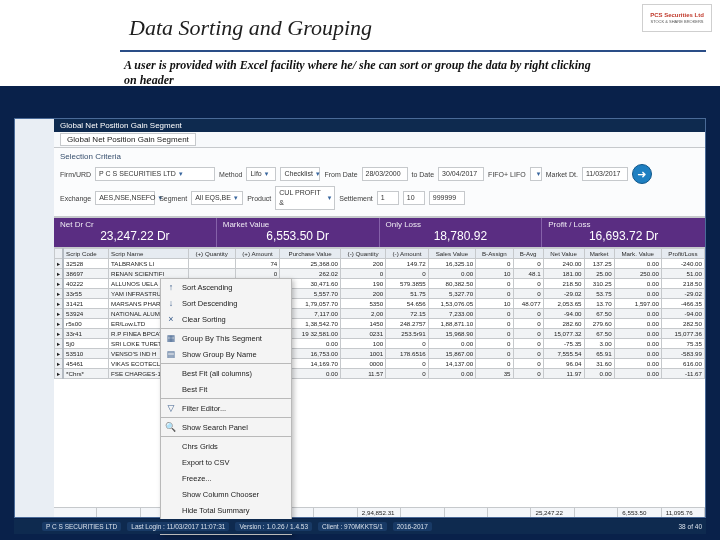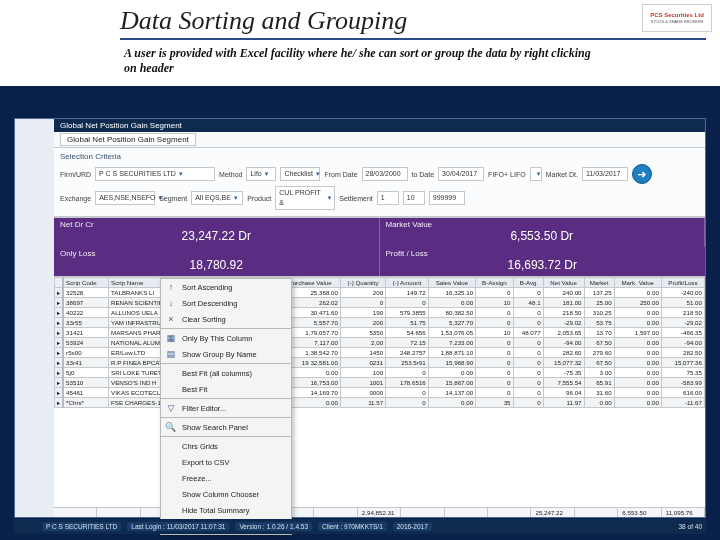--- a/index.html
+++ b/index.html
@@ -28,22 +28,22 @@
 }
 .slide-header{
   background:#fff;
   height:86px;
   padding:6px 14px 0 120px;
   position:relative;
 }
 .title{
   font-family:"Times New Roman",serif;
   font-style:italic;font-weight:500;
-  font-size:26px;color:#1e1e1e;
-  margin:0;
+  font-size:22px;color:#1e1e1e;
+  margin:9px;
 }
 .title-rule{height:0;border-top:2px solid #2a4d87;margin:2px 0 6px 0}
 .desc{
   font-family:"Times New Roman",serif;
   font-style:italic;font-weight:700;
   font-size:12px;color:#111;
   margin:4px;padding-right:110px;
   line-height:1.25;
 }
 .logo{
@@ -84,21 +84,21 @@
   display:inline-flex;align-items:center;
 }
 .crit-row .dd::after{content:"▾";margin-left:3px;color:#39669e}
 .gobtn{
   width:20px;height:20px;border-radius:10px;
   background:#1e7fc1;color:#fff;display:flex;align-items:center;justify-content:center;font-size:11px;border:1px solid #10578b
 }
 
 
 .summary{
-  display:grid;grid-template-columns:1fr 1fr;
+  display:grid;grid-template-columns:1fr 1fr 1fr 1fr;
   border-top:1px solid var(--grid-border);border-bottom:1px solid var(--grid-border);
 }
 .summary .tile{
   background:var(--purple);color:#fff;padding:2px 6px 4px 6px;border-right:1px solid #8561a9;
 }
 .summary .tile:last-child{border-right:none}
 .summary .lbl{font-size:8px;opacity:.9}
 .summary .val{font-size:12px;font-weight:500;text-align:center}
 
 
@@ -482,21 +482,21 @@
         <span class="ico">↓</span>
         <span>Sort Descending</span>
       </div>
       <div class="item">
         <span class="ico">×</span>
         <span>Clear Sorting</span>
       </div>
       <div class="sep"></div>
       <div class="item">
         <span class="ico">▦</span>
-        <span>Only By This Column</span>
+        <span>Group By This Segment</span>
       </div>
       <div class="item">
         <span class="ico">▤</span>
         <span>Show Group By Name</span>
       </div>
       <div class="sep"></div>
       <div class="item">
         <span class="ico"></span>
         <span>Best Fit (all columns)</span>
       </div>

